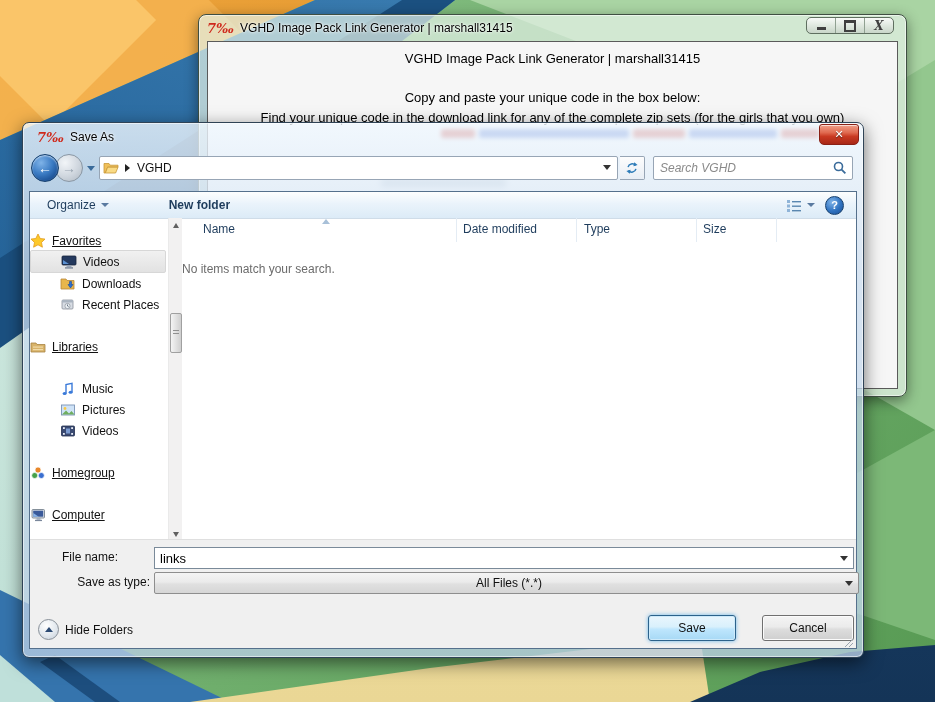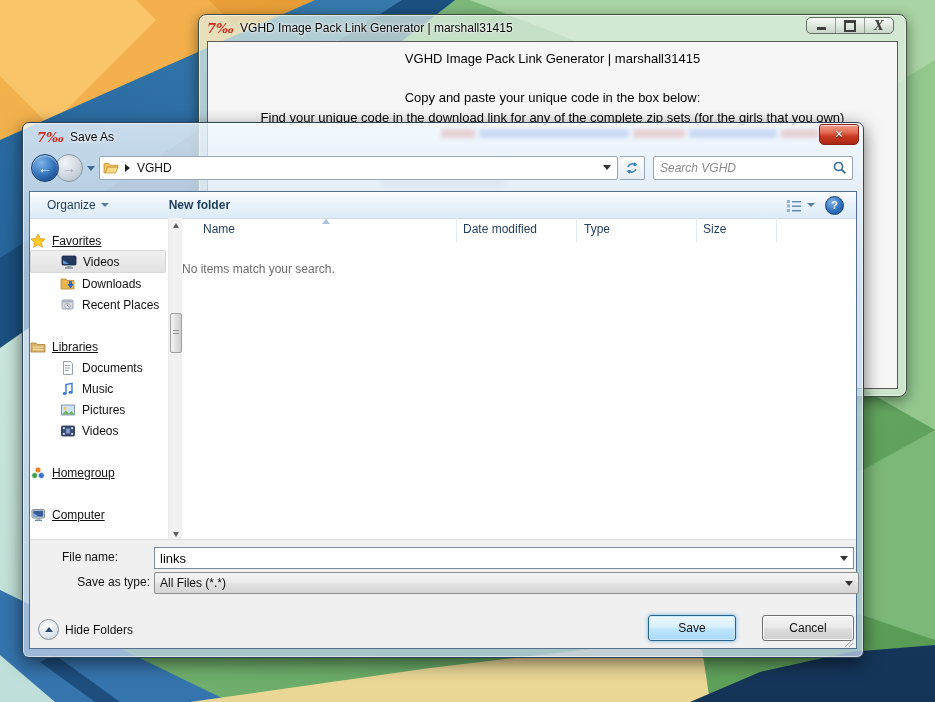--- a/index.html
+++ b/index.html
@@ -100,21 +100,21 @@
   .flsep{position:absolute;top:0;height:24px;width:1px;background:#e4ecf4;}
   .sortcaret{position:absolute;left:140px;top:1px;width:0;height:0;border-left:4px solid transparent;border-right:4px solid transparent;border-bottom:5px solid #a8c0d8;}
   .emptymsg{position:absolute;left:0;right:0;top:44px;text-align:left;color:#6b6b6b;}
   
   .bpanel{position:absolute;left:0;right:0;bottom:0;height:108px;background:#f0f0f0;border-top:1px solid #dfdfdf;}
   .frow-label{position:absolute;width:120px;text-align:right;color:#111;}
   .fncombo{position:absolute;left:124px;top:7px;width:698px;height:20px;background:#fff;border:1px solid #7a8a99;display:flex;align-items:center;}
   .fncombo input{border:none;outline:none;width:660px;padding-left:5px;font-size:13px;font-family:inherit;color:#000;background:transparent;}
   .ddarrow{position:absolute;right:5px;top:8px;width:0;height:0;border-left:4px solid transparent;border-right:4px solid transparent;border-top:5px solid #333;}
   .typecombo{position:absolute;left:124px;top:32px;width:698px;height:20px;border:1px solid #8e8e8e;border-radius:2px;
-             background:linear-gradient(#f4f4f4,#ebebeb 45%,#e0e0e0 55%,#d6d6d6);display:flex;align-items:center;padding-left:5px;position:absolute;}
+             background:linear-gradient(#f4f4f4,#ebebeb 45%,#e0e0e0 55%,#d6d6d6);display:flex;align-items:center;padding-left:5px;position:absolute;justify-content:center;}
   .hidefold{position:absolute;left:8px;top:79px;display:flex;align-items:center;gap:6px;}
   .hf-circ{width:19px;height:19px;border-radius:50%;border:1px solid #889099;background:radial-gradient(circle at 40% 30%,#ffffff,#e2e8ee 55%,#c6cfd9);
            display:flex;align-items:center;justify-content:center;}
   .hf-tri{width:0;height:0;border-left:4px solid transparent;border-right:4px solid transparent;border-bottom:5px solid #2b4a73;}
   .btn{position:absolute;top:75px;height:24px;border-radius:3px;display:flex;align-items:center;justify-content:center;font-size:12px;color:#111;}
   .btn-save{left:618px;width:86px;border:1px solid #2c628b;
             background:linear-gradient(#eaf6fd,#d9f0fc 45%,#bee6fd 55%,#a7d9f5);
             box-shadow:0 0 4px #6cb8e8, inset 0 0 0 1px #cdeafa;}
   .btn-cancel{left:732px;width:90px;border:1px solid #707070;
               background:linear-gradient(#f4f4f4,#ebebeb 45%,#dddddd 55%,#cfcfcf);
@@ -278,30 +278,20 @@
         </div>
 
         <div class="siderow ind0" style="top:118px;">
           <svg class="ic" viewBox="0 0 16 16">
             <path d="M1 4h5l1 1.5h8V13H1z" fill="#d8b36a" stroke="#a88442" stroke-width="0.8"></path>
             <rect x="3" y="7.5" width="10" height="1.2" fill="#f2dca8"></rect>
             <rect x="3" y="10" width="10" height="1.2" fill="#f2dca8"></rect>
           </svg>
           <span class="lbl">Libraries</span>
         </div>
-        <div class="siderow ind1" style="top:139px;">
-          <svg class="ic" viewBox="0 0 16 16">
-            <path d="M3.5 1.5h7l2 2V14.5h-9z" fill="#ffffff" stroke="#8a97a8" stroke-width="0.9"></path>
-            <path d="M10.5 1.5l2 2h-2z" fill="#cfd8e4"></path>
-            <rect x="5" y="5" width="5.5" height="1" fill="#9aa8b8"></rect>
-            <rect x="5" y="7.5" width="5.5" height="1" fill="#9aa8b8"></rect>
-            <rect x="5" y="10" width="4" height="1" fill="#9aa8b8"></rect>
-          </svg>
-          <span class="lbl">Documents</span>
-        </div>
         <div class="siderow ind1" style="top:160px;">
           <svg class="ic" viewBox="0 0 16 16">
             <path d="M6 12.5V3.5l6-1.2v8.7" fill="none" stroke="#3a7ad9" stroke-width="1.4"></path>
             <ellipse cx="4.6" cy="12.6" rx="2" ry="1.5" fill="#3a7ad9"></ellipse>
             <ellipse cx="10.6" cy="11.2" rx="2" ry="1.5" fill="#3a7ad9"></ellipse>
           </svg>
           <span class="lbl">Music</span>
         </div>
         <div class="siderow ind1" style="top:181px;">
           <svg class="ic" viewBox="0 0 16 16">

